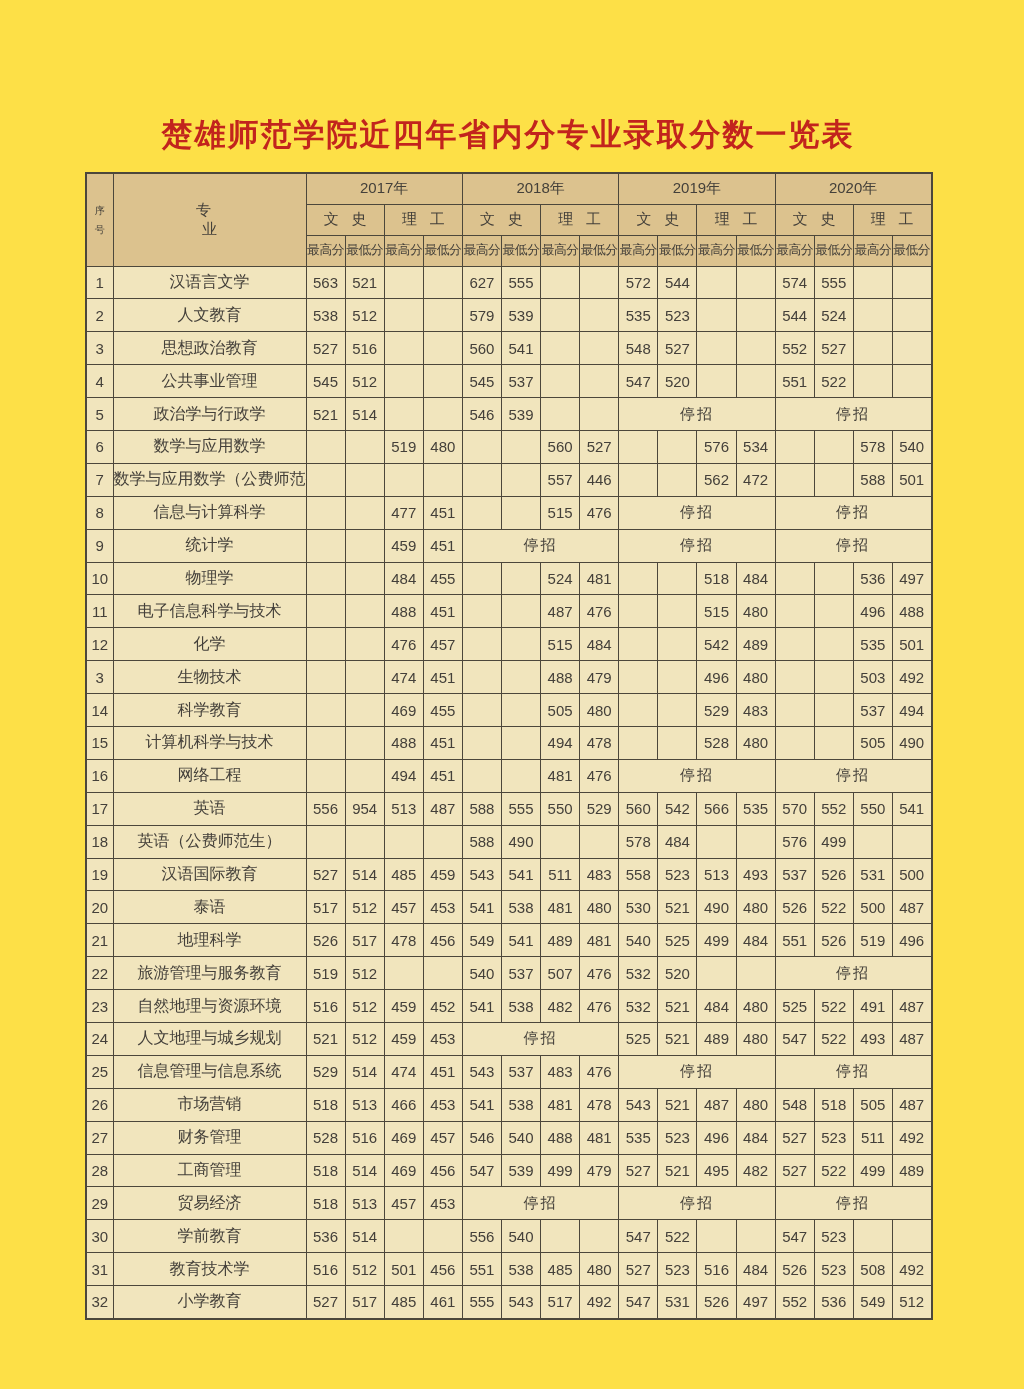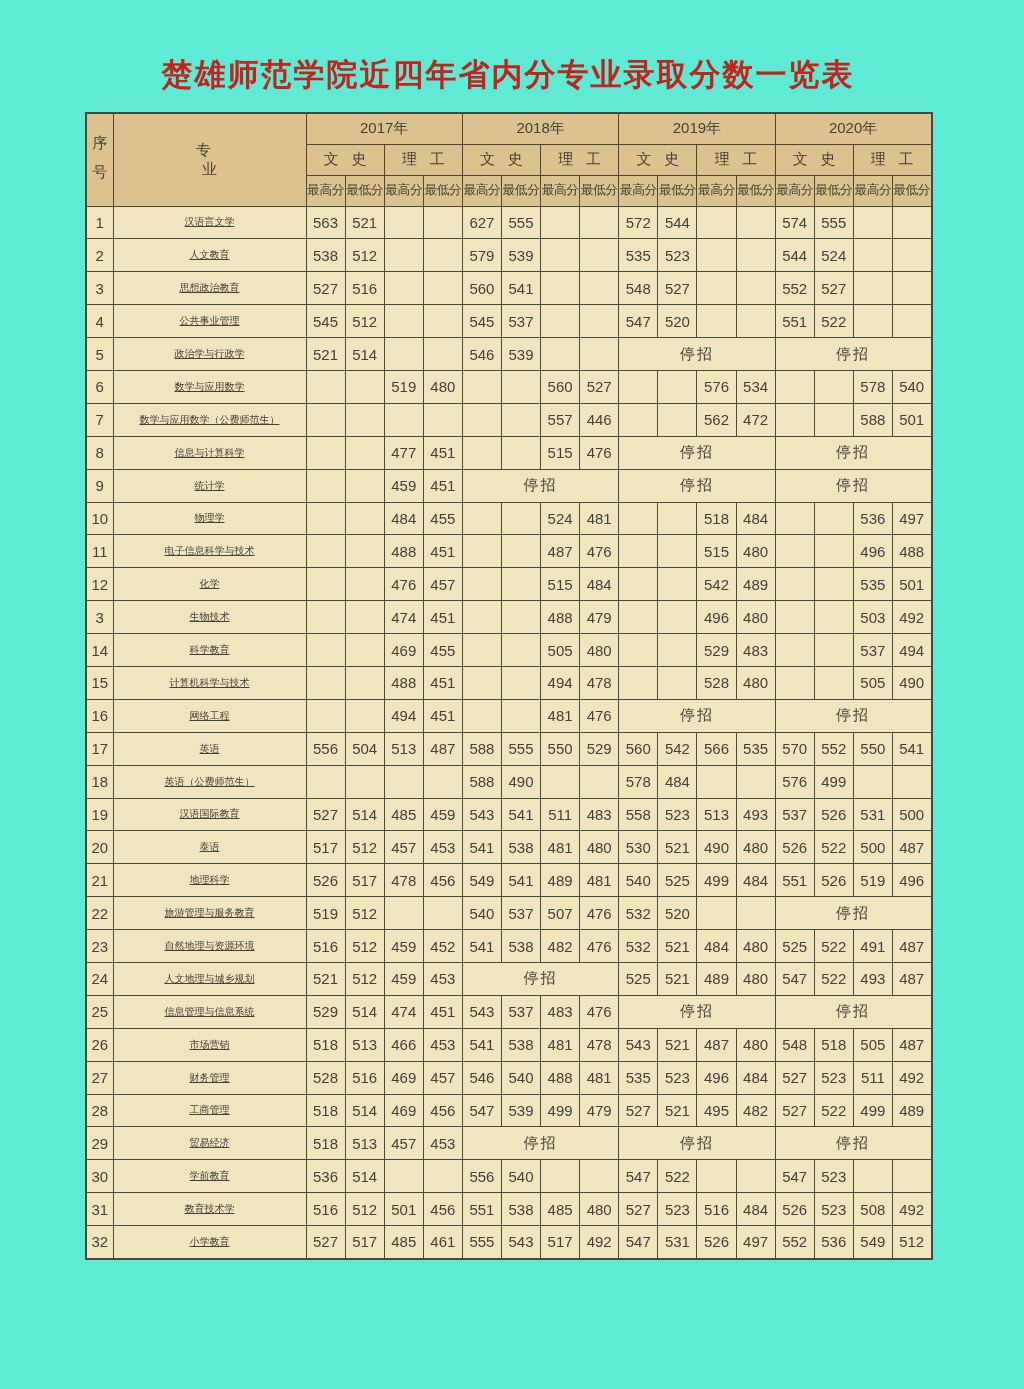--- a/index.html
+++ b/index.html
@@ -6,21 +6,21 @@
     --title-red:#c2241d;
     --header-bg:#dcc28e;
     --cell-bg:#f1e5bd;
     --border:#4c473b;
     --text:#44403a;
     --footer-teal:#2f7e9d;
     --footer-dark:#20607c;
   }
   *{box-sizing:border-box;}
   body{margin:0;background:#fff;font-family:"Liberation Sans",sans-serif;}
-  .page{width:1024px;height:1389px;background:#5eead4;padding-top:56px;overflow:hidden;position:relative;}
+  .page{width:1024px;height:1389px;background:#fde047;padding-top:116px;overflow:hidden;position:relative;}
   .title-wrap{width:846px;margin:0 85px 19px 85px;text-align:center;}
   .doc-title{
     font-family:"Liberation Serif",serif;
     font-weight:bold;
     font-size:31px;
     line-height:37px;
     color:var(--title-red);
     letter-spacing:2px;
     margin:0;
   }
@@ -41,25 +41,25 @@
     text-align:center;
     vertical-align:middle;
     padding:0;
     overflow:hidden;
     font-size:15px;
     font-weight:normal;
   }
   thead th{background:var(--header-bg);}
   thead tr{height:31px;}
   tbody tr{height:32.9px;}
-  .index-head span{display:inline-block;width:1.1em;word-break:break-all;line-height:1.9;font-size:15px;font-family:Liberation Mono, monospace;}
+  .index-head span{display:inline-block;width:1.1em;word-break:break-all;line-height:1.9;font-size:10px;}
   .major-head span{letter-spacing:4em;margin-right:-4em;margin-left:48px;}
   .track-cell span{letter-spacing:0.85em;margin-right:-0.85em;margin-top:22px;}
   .score-head{font-size:12.8px;letter-spacing:-0.5px;margin-top:28px;}
-  td.major-cell{font-size:10px;white-space:nowrap;text-decoration:underline;}
+  td.major-cell{font-size:16px;white-space:nowrap;}
   td.num-cell{font-size:15px;}
   td.stop-cell{font-size:15px;letter-spacing:2px;}
   .footer{
     margin:34px 0 0 74px;
     display:flex;
     align-items:center;
     gap:9px;
     color:var(--footer-teal);
   }
   .footer .guide-label{font-size:18px;letter-spacing:1px;}
@@ -426,21 +426,21 @@
           <td class="num-cell"></td>
           <td class="num-cell">481</td>
           <td class="num-cell">476</td>
           <td colspan="4" class="stop-cell">停招</td>
           <td colspan="4" class="stop-cell">停招</td>
         </tr>
         <tr>
           <td class="num-cell">17</td>
           <td class="major-cell">英语</td>
           <td class="num-cell">556</td>
-          <td class="num-cell">504</td>
+          <td class="num-cell">954</td>
           <td class="num-cell">513</td>
           <td class="num-cell">487</td>
           <td class="num-cell">588</td>
           <td class="num-cell">555</td>
           <td class="num-cell">550</td>
           <td class="num-cell">529</td>
           <td class="num-cell">560</td>
           <td class="num-cell">542</td>
           <td class="num-cell">566</td>
           <td class="num-cell">535</td>

